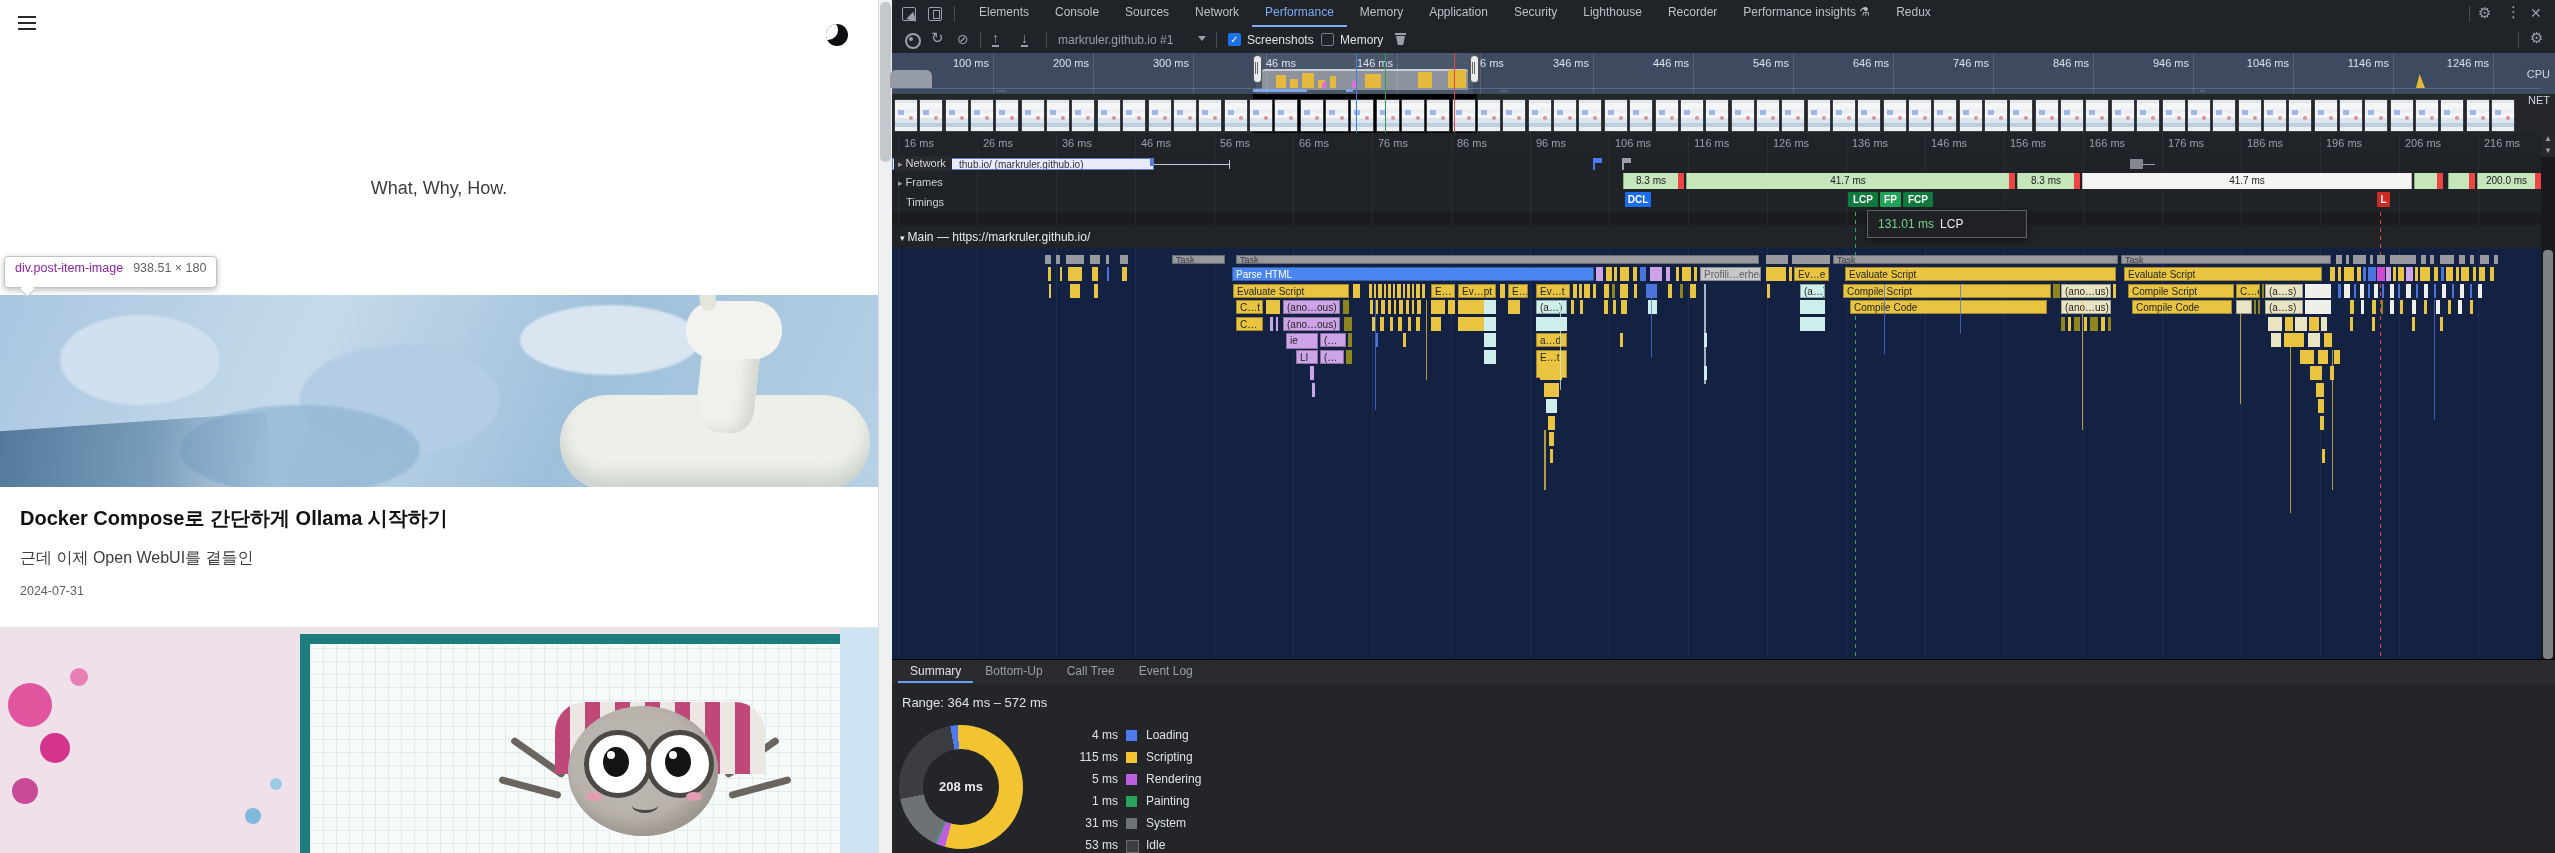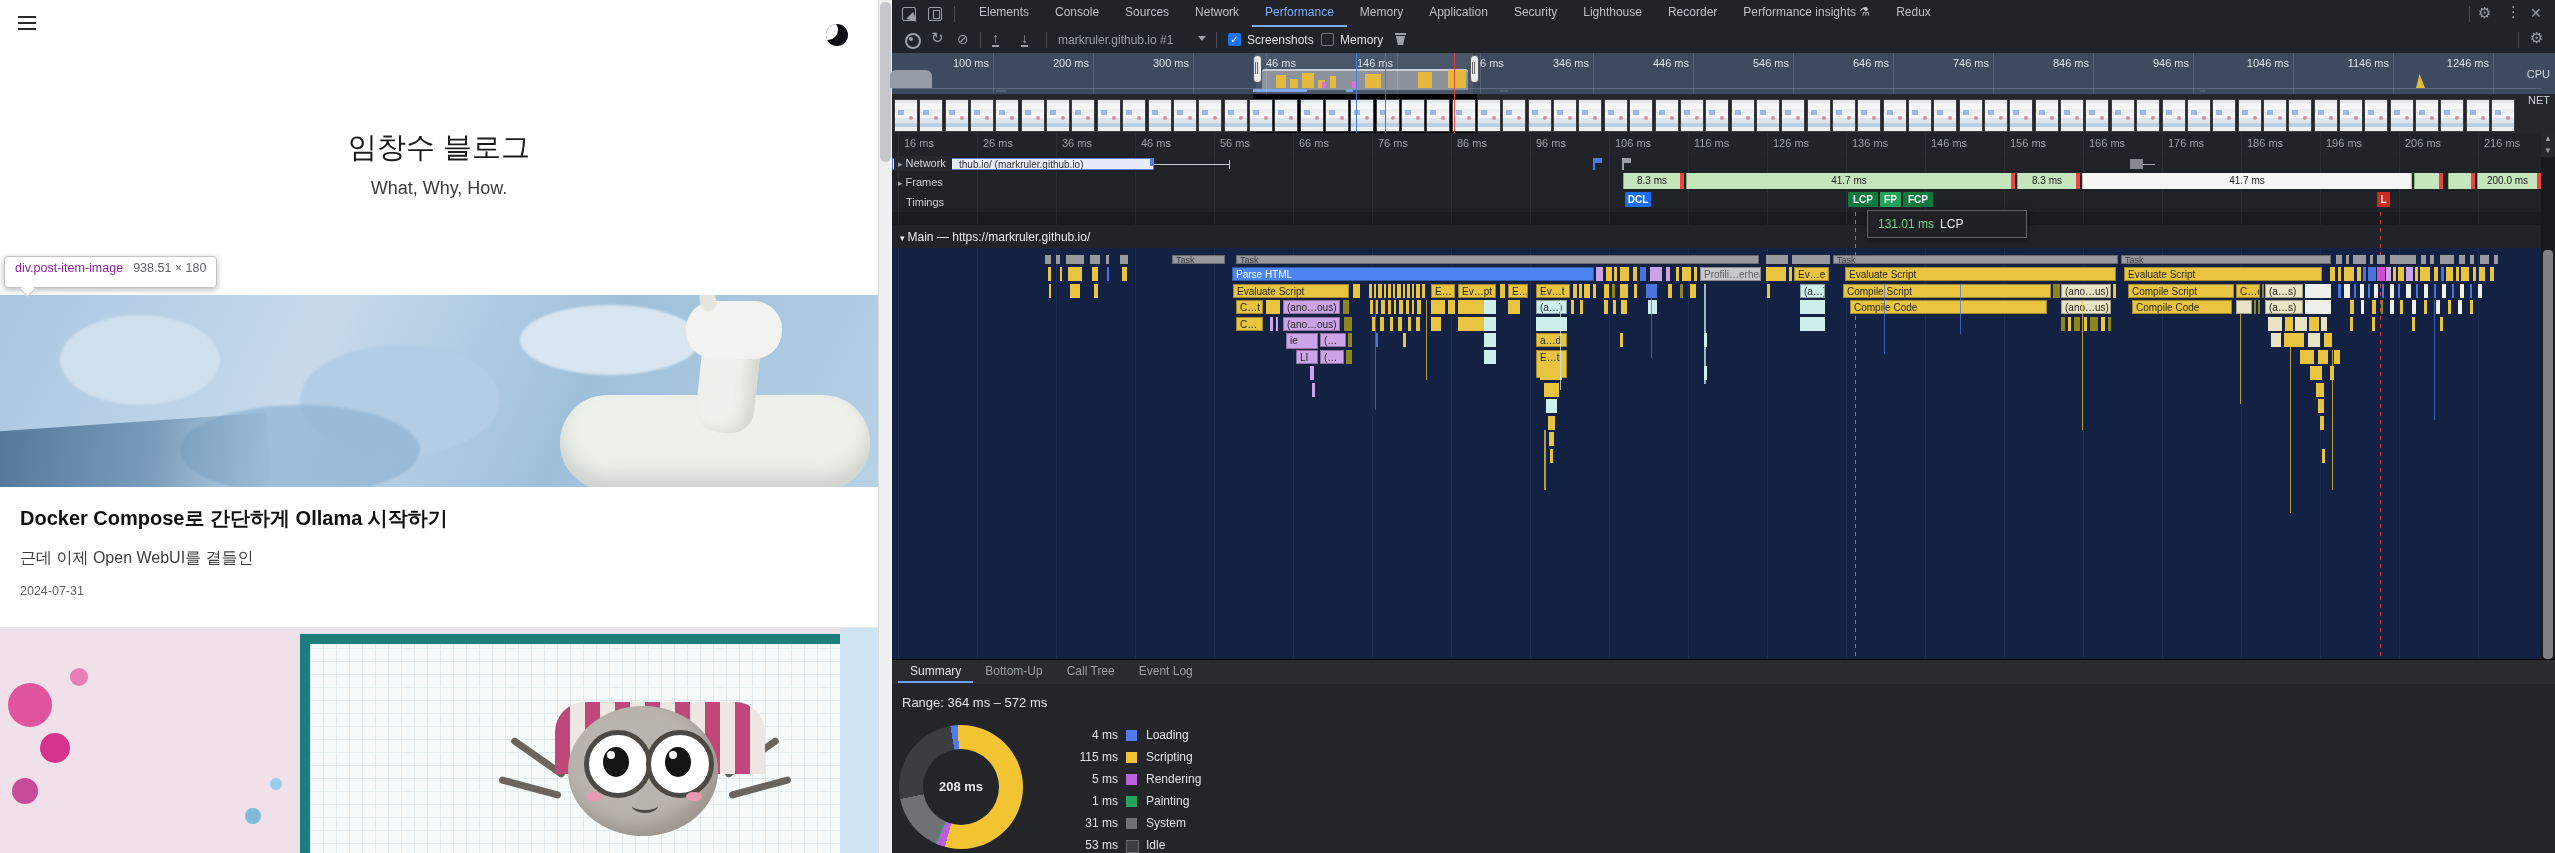--- a/index.html
+++ b/index.html
@@ -105,21 +105,21 @@
   .thumb::before{content:'';position:absolute;left:3px;top:10px;width:6px;height:5px;background:#9fb6e8;}
   .thumb::after{content:'';position:absolute;right:4px;top:16px;width:4px;height:4px;border-radius:50%;background:#d98f9d;}
 
   .trk-label{position:absolute;font-size:11px;color:#cdd1d6;white-space:nowrap;}
   .tri{color:#9aa0a6;font-size:9px;margin-right:3px;}
   .net-chip{position:absolute;left:894px;top:156px;background:#27292d;padding:1px 6px 2px 4px;font-size:11px;color:#d6d9de;}
   .flag{position:absolute;top:158px;width:2px;height:12px;}
   .flag::after{content:'';position:absolute;left:2px;top:0;width:7px;height:5px;background:inherit;}
 
   .frame-seg{position:absolute;top:173px;height:16px;font-size:10px;color:#202124;text-align:center;line-height:16px;box-sizing:border-box;}
-  .frame-green{background:#c5e5bb;border-left:1px solid #86b37a;border-right:4px solid #ef4444;}
+  .frame-green{background:#c5e5bb;border-left:1px solid #86b37a;border-right:6px solid #ef4444;}
   .frame-white{background:#f4f4f2;border-left:1px solid #bbb;border-right:1px solid #bbb;}
 
   .badge{position:absolute;top:192px;height:15px;font-size:10px;font-weight:bold;color:#fff;text-align:center;line-height:15px;border-radius:1px;}
   .dashline{position:absolute;width:1px;}
   .ttip{left:1867px;top:210px;width:148px;height:26px;background:#1f2124;border:1px solid #606367;
         box-shadow:0 2px 6px rgba(0,0,0,.5);font-size:12px;line-height:26px;padding-left:10px;z-index:40;}
   .ttip .val{color:#71d58c;}
   .ttip .met{color:#e8eaed;margin-left:6px;}
 
   .main-hd{left:900px;top:230px;font-size:12px;color:#e8eaed;}
@@ -144,21 +144,20 @@
 <div id="app">
 
   <div class="abs" id="webpage-bg"></div>
   <div class="layer">
     <div class="abs burger" style="left:18px;top:12px;">
         <span></span>
         <span></span>
         <span></span>
       </div>
     <div class="moon" style="left:826px;top:24px;"></div>
-    <div class="abs pg-title">임창수 블로그</div>
     <div class="abs pg-sub">What, Why, How.</div>
 
     <div class="abs" id="art1">
       <div class="blotch" style="left:60px;top:20px;width:160px;height:90px;background:#cfe0ee;"></div>
       <div class="blotch" style="left:300px;top:50px;width:200px;height:110px;background:#b3cde4;"></div>
       <div class="blotch" style="left:180px;top:110px;width:240px;height:90px;background:#8fb4d4;opacity:.7;"></div>
       <div class="blotch" style="left:520px;top:10px;width:180px;height:70px;background:#d9e6f1;"></div>
       <div class="llama-body"></div>
         <div class="llama-neck"></div>
       <div class="llama-head"></div>

